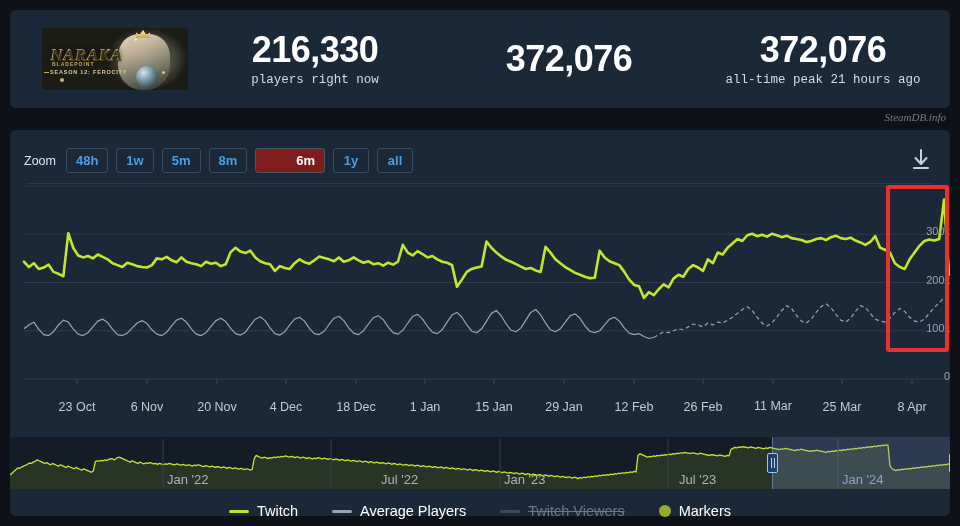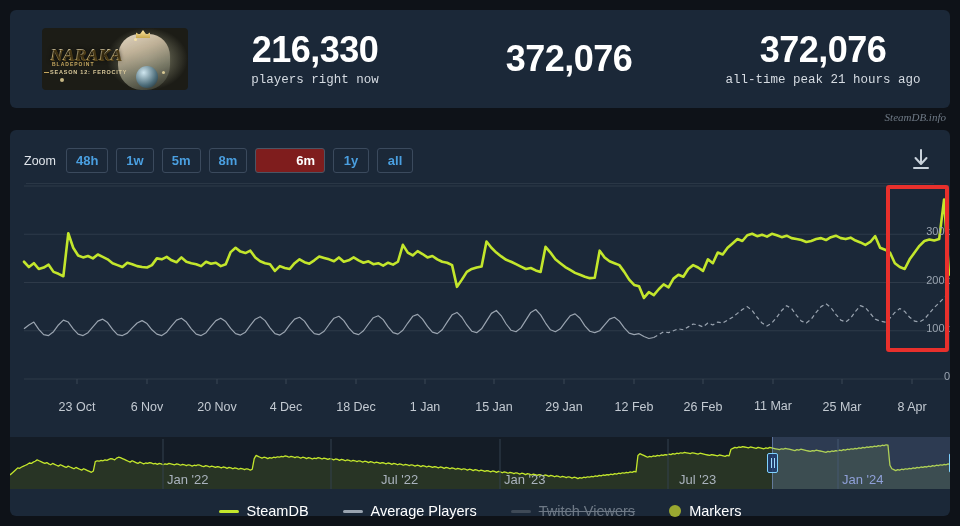--- a/index.html
+++ b/index.html
@@ -324,21 +324,21 @@
     <div class="nav-handle" id="nav-handle-left" style="left: 757px;">
         <i></i>
         <i></i>
       </div>
     <div class="nav-handle" id="nav-handle-right" style="left: 939px;"></div>
   </div>
 
   <div class="legend" id="legend">
       <div class="leg">
         <span class="leg-line" style="background: rgb(195, 230, 44);"></span>
-        <span class="leg-text">SteamDB</span>
+        <span class="leg-text">Twitch</span>
       </div>
       <div class="leg">
         <span class="leg-line" style="background: rgb(154, 164, 176);"></span>
         <span class="leg-text">Average Players</span>
       </div>
       <div class="leg disabled">
         <span class="leg-line" style="background: rgb(63, 74, 87);"></span>
         <span class="leg-text">Twitch Viewers</span>
       </div>
       <div class="leg">

